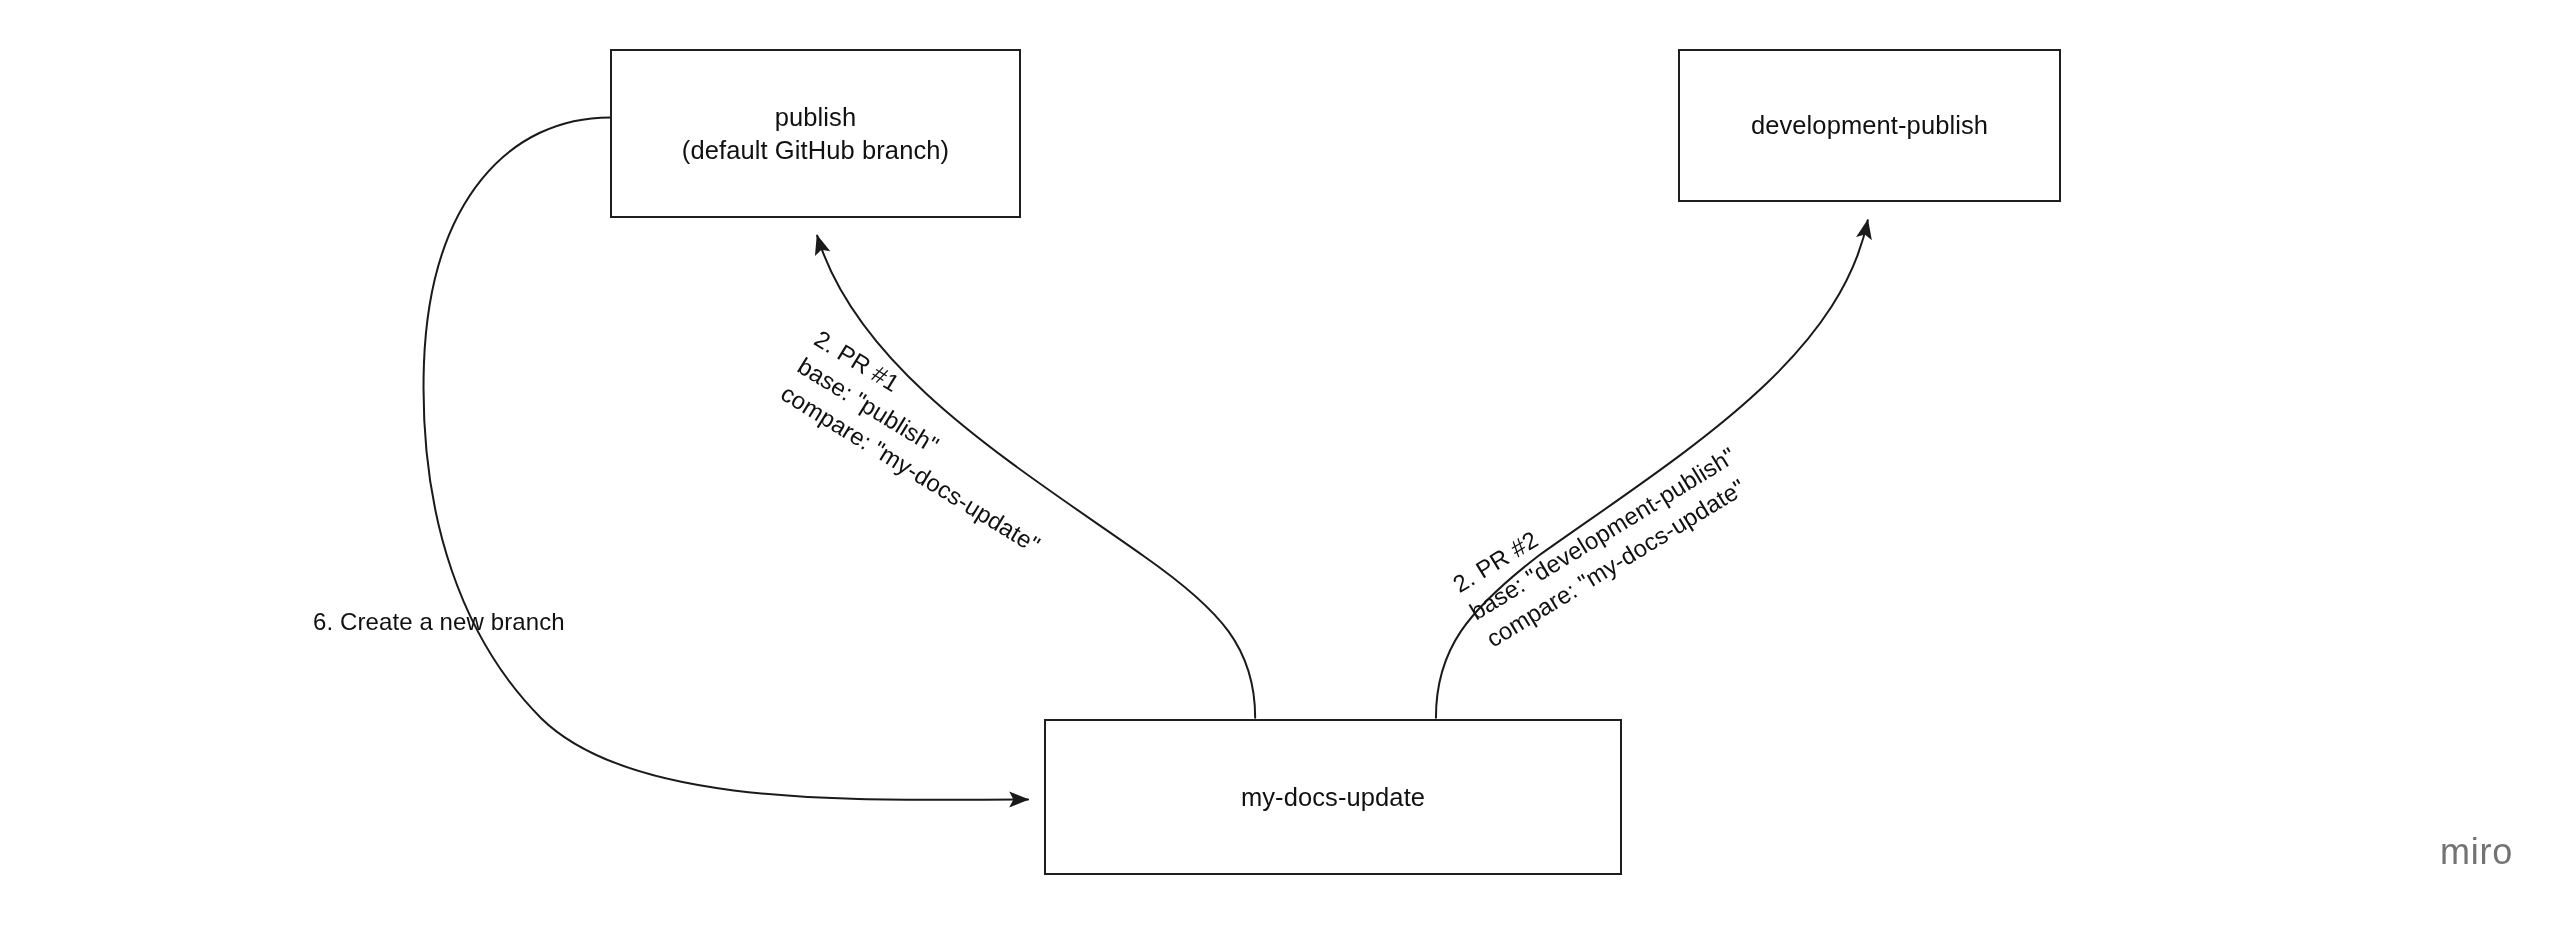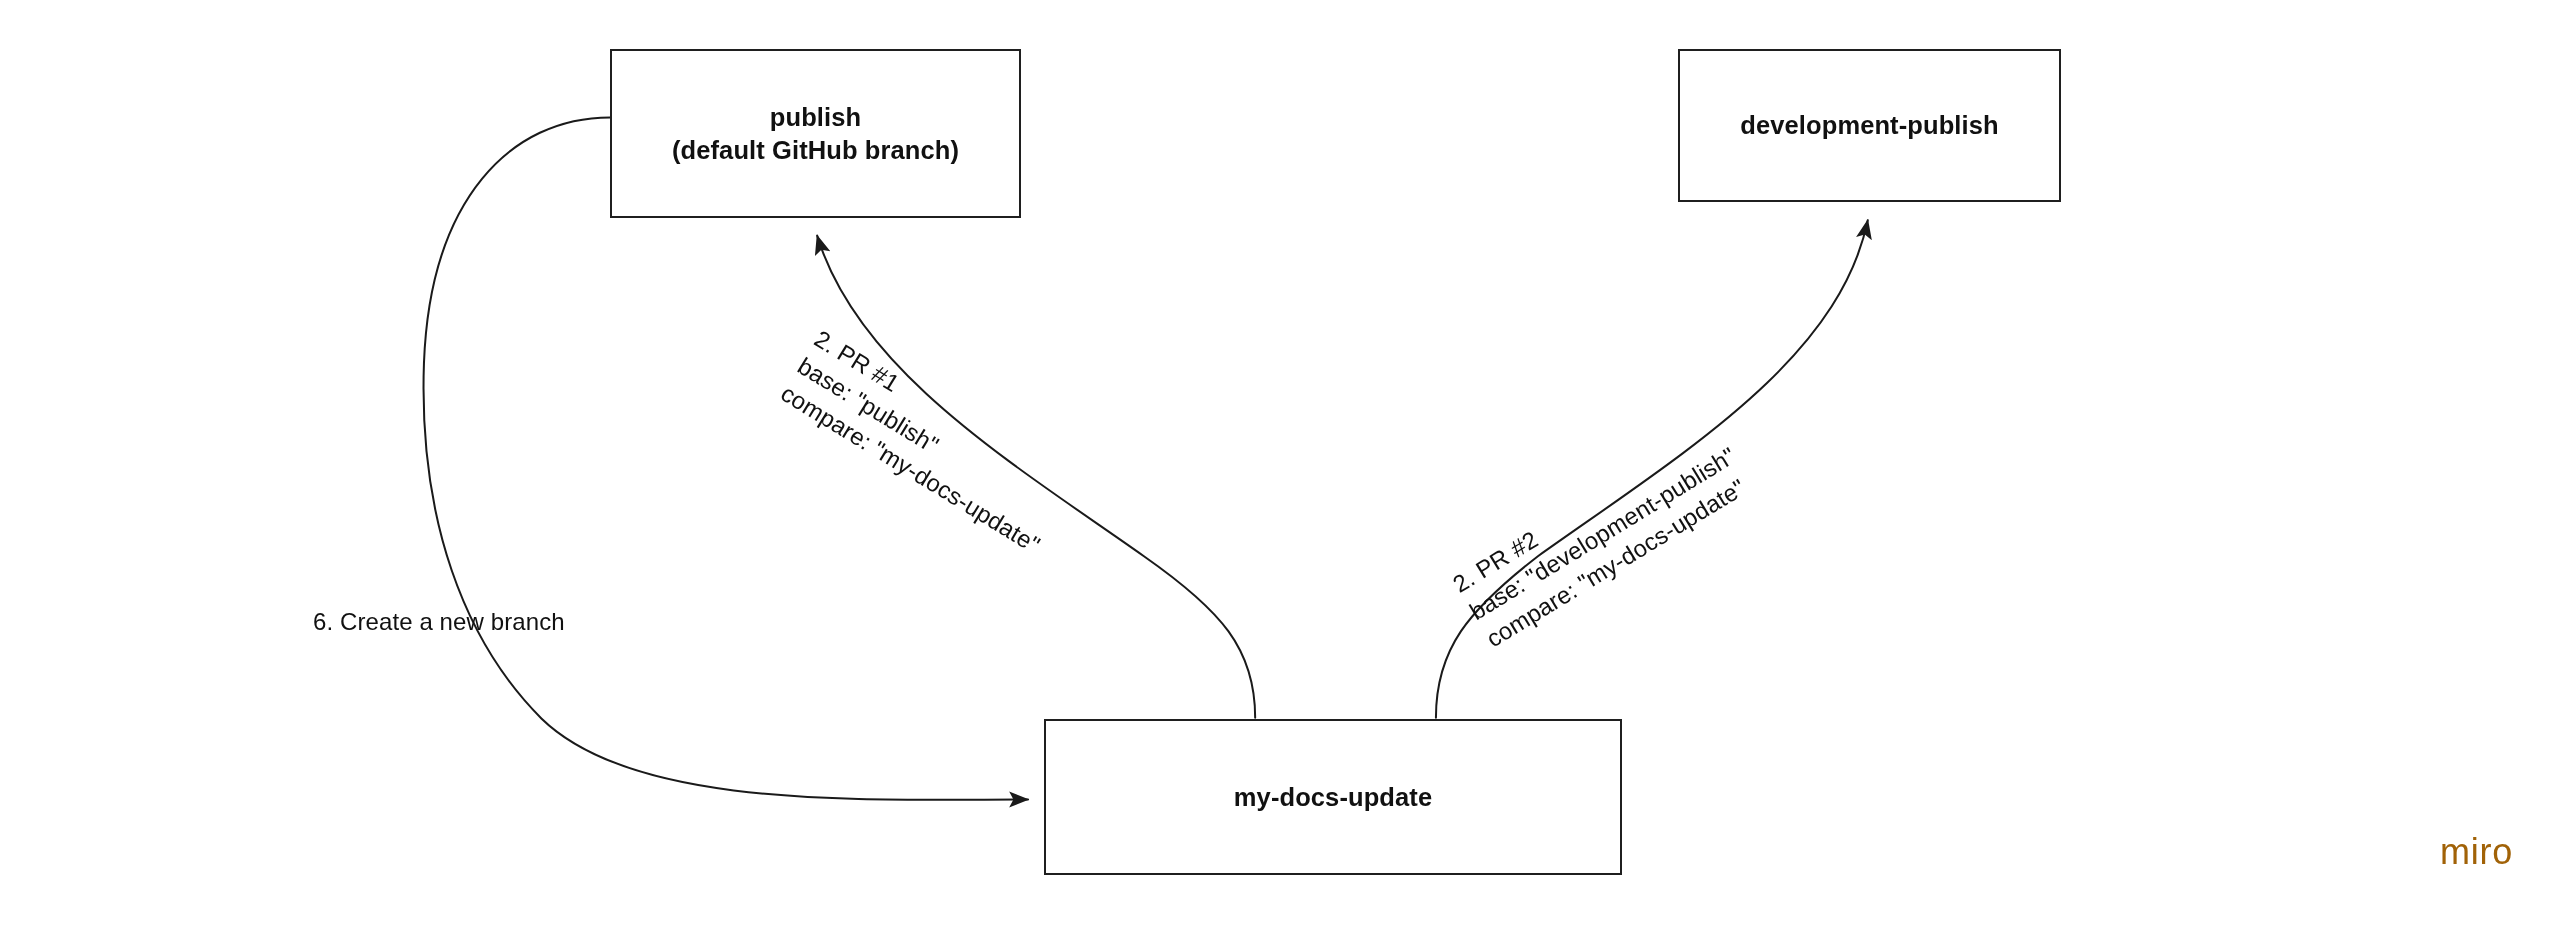--- a/index.html
+++ b/index.html
@@ -27,21 +27,20 @@
     background: #ffffff;
     display: flex;
     align-items: center;
     justify-content: center;
     text-align: center;
     color: #111111;
     font-size: 25.5px;
     line-height: 33px;
     letter-spacing: 0.1px;
     z-index: 3;
-    font-weight: bold;
   }
   .node .node-label { white-space: pre-line; display: block; }
 
   #node-publish {
     left: 610px;  top: 49px;  width: 411px;  height: 169px;
   }
   #node-development-publish {
     left: 1678px; top: 49px;  width: 383px;  height: 153px;
   }
   #node-my-docs-update {
@@ -92,21 +91,21 @@
     transform-origin: 0 0;
   }
 
   
   #watermark {
     position: absolute;
     left: 2440px;
     top: 831px;
     font-size: 36px;
     letter-spacing: 0.8px;
-    color: #a16207;
+    color: #737373;
     z-index: 5;
     user-select: none;
   }
 </style>
 </head>
 <body>
 
 <div id="canvas">
 
   <svg id="edges" viewBox="0 0 3333 1200" width="2576" height="927" xmlns="http://www.w3.org/2000/svg">

